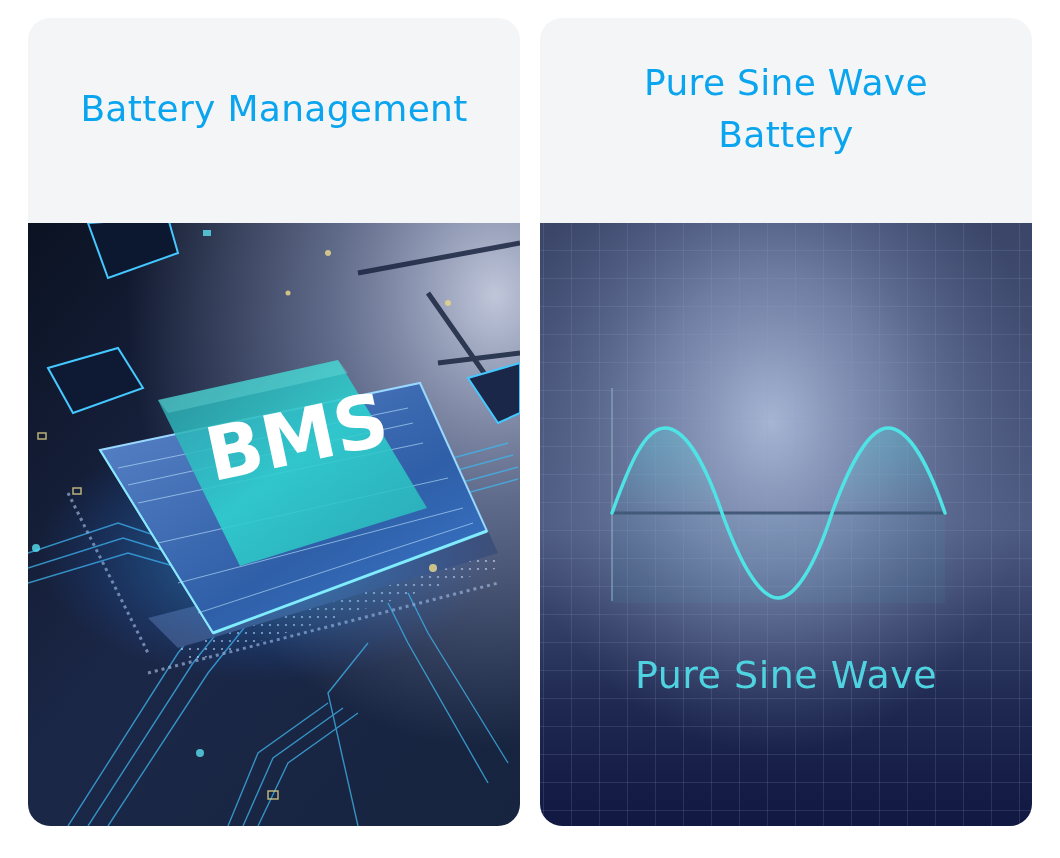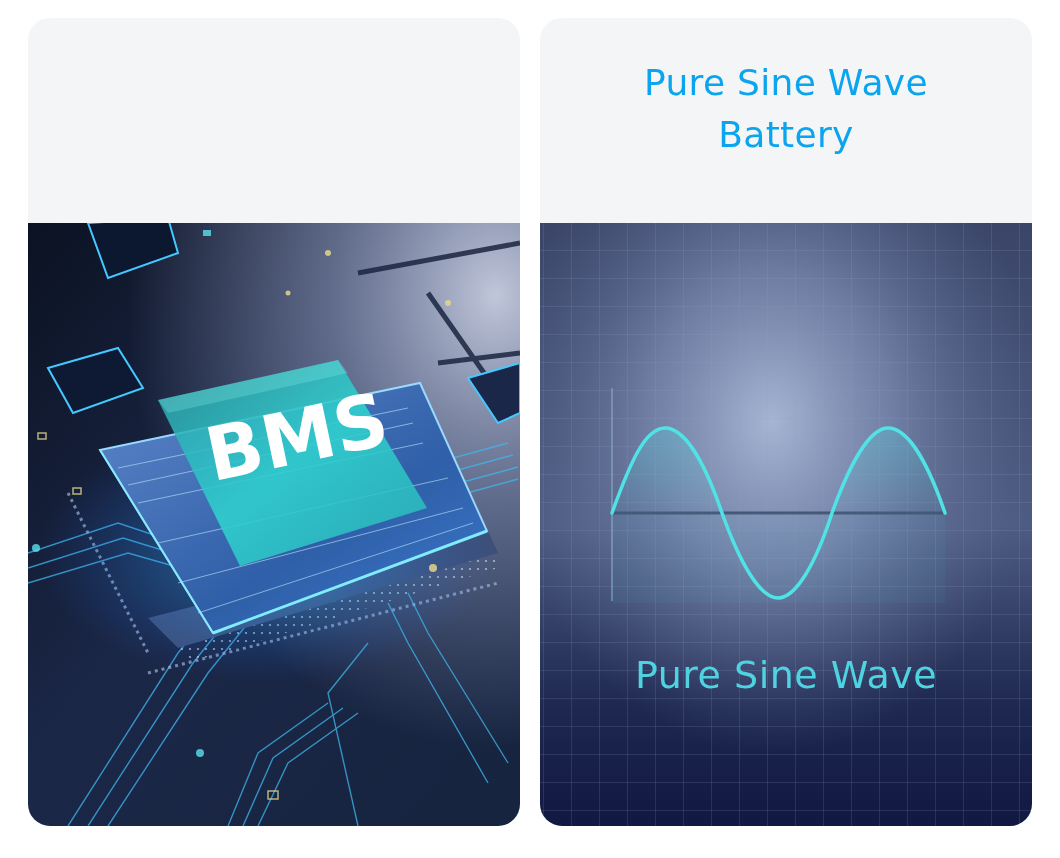--- a/index.html
+++ b/index.html
@@ -30,20 +30,21 @@
     position:absolute; left:0; width:100%; top:430px; text-align:center;
     color:#4fd3e0; font-size:38px; letter-spacing:0.5px;
   }
 </style>
 </head>
 <body>
 
 <div class="card left">
   <div class="card-header">
     <h2 class="card-title">
+      <span>Battery Management</span>
     </h2>
   </div>
   <div class="card-media">
     <svg width="492" height="603" viewBox="0 0 492 603">
       <defs>
         <linearGradient id="boardBg" x1="0" y1="0" x2="1" y2="1">
           <stop offset="0" stop-color="#0b1222"></stop>
           <stop offset="0.45" stop-color="#1b2747"></stop>
           <stop offset="1" stop-color="#16243f"></stop>
         </linearGradient>

